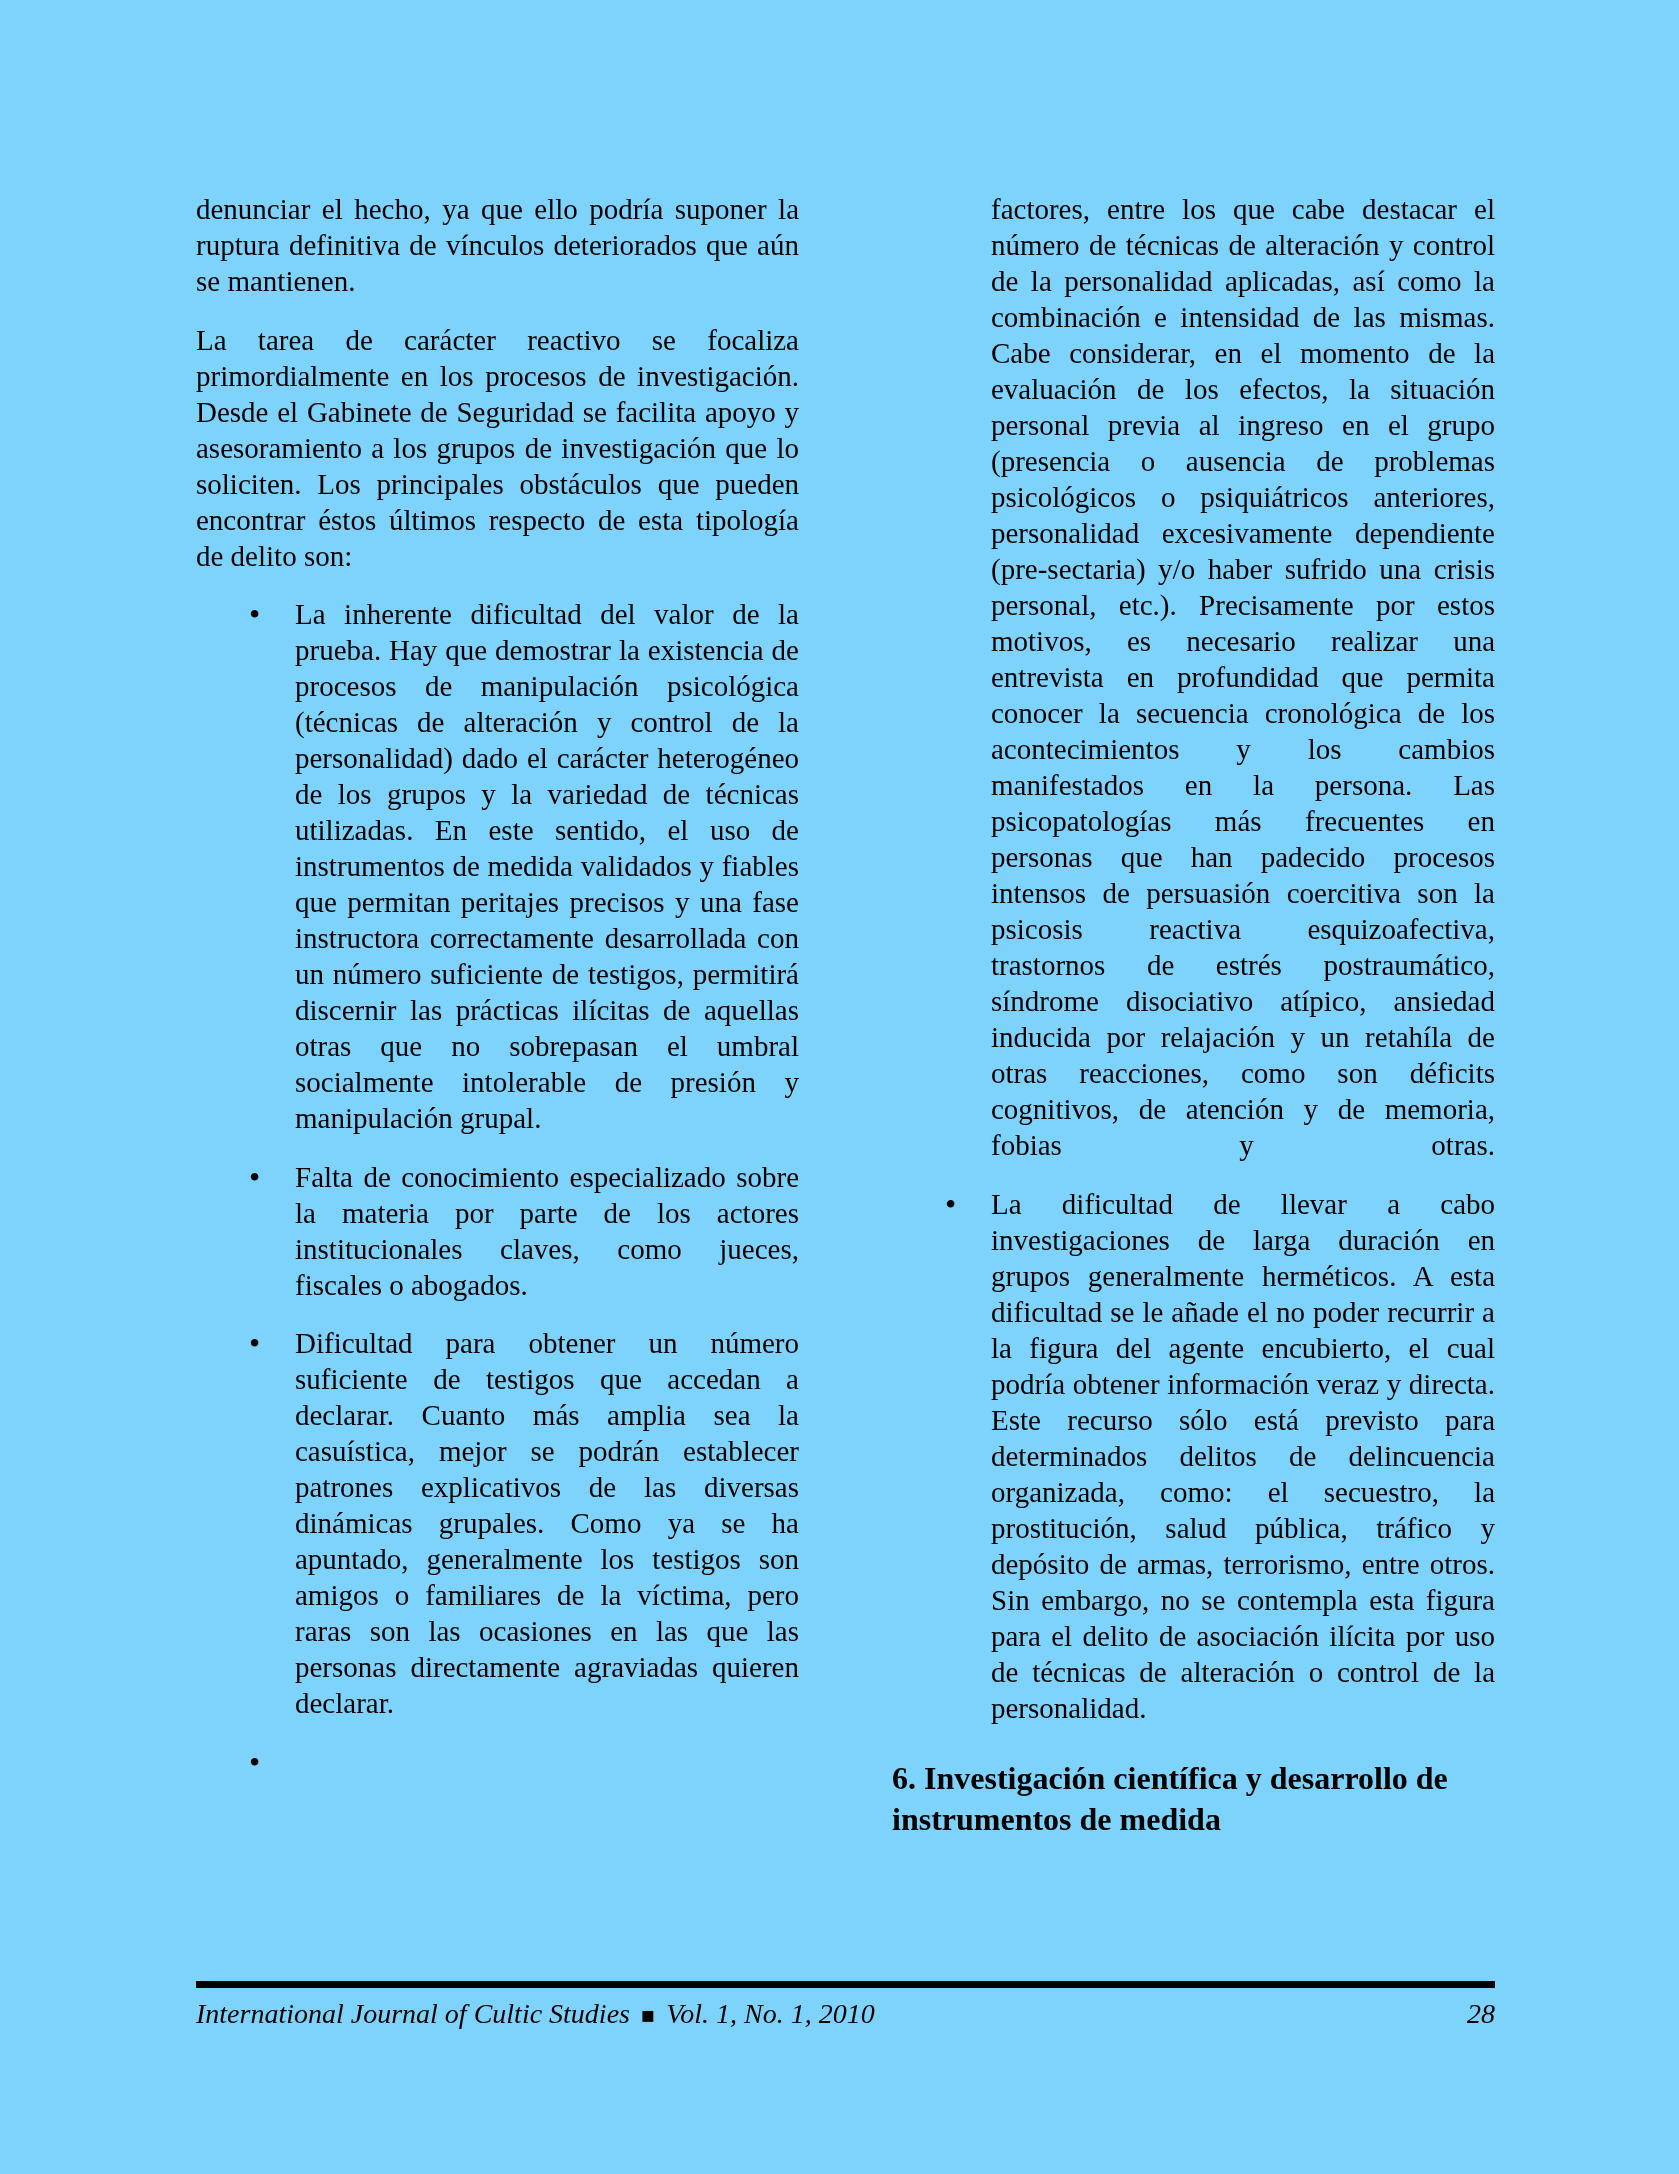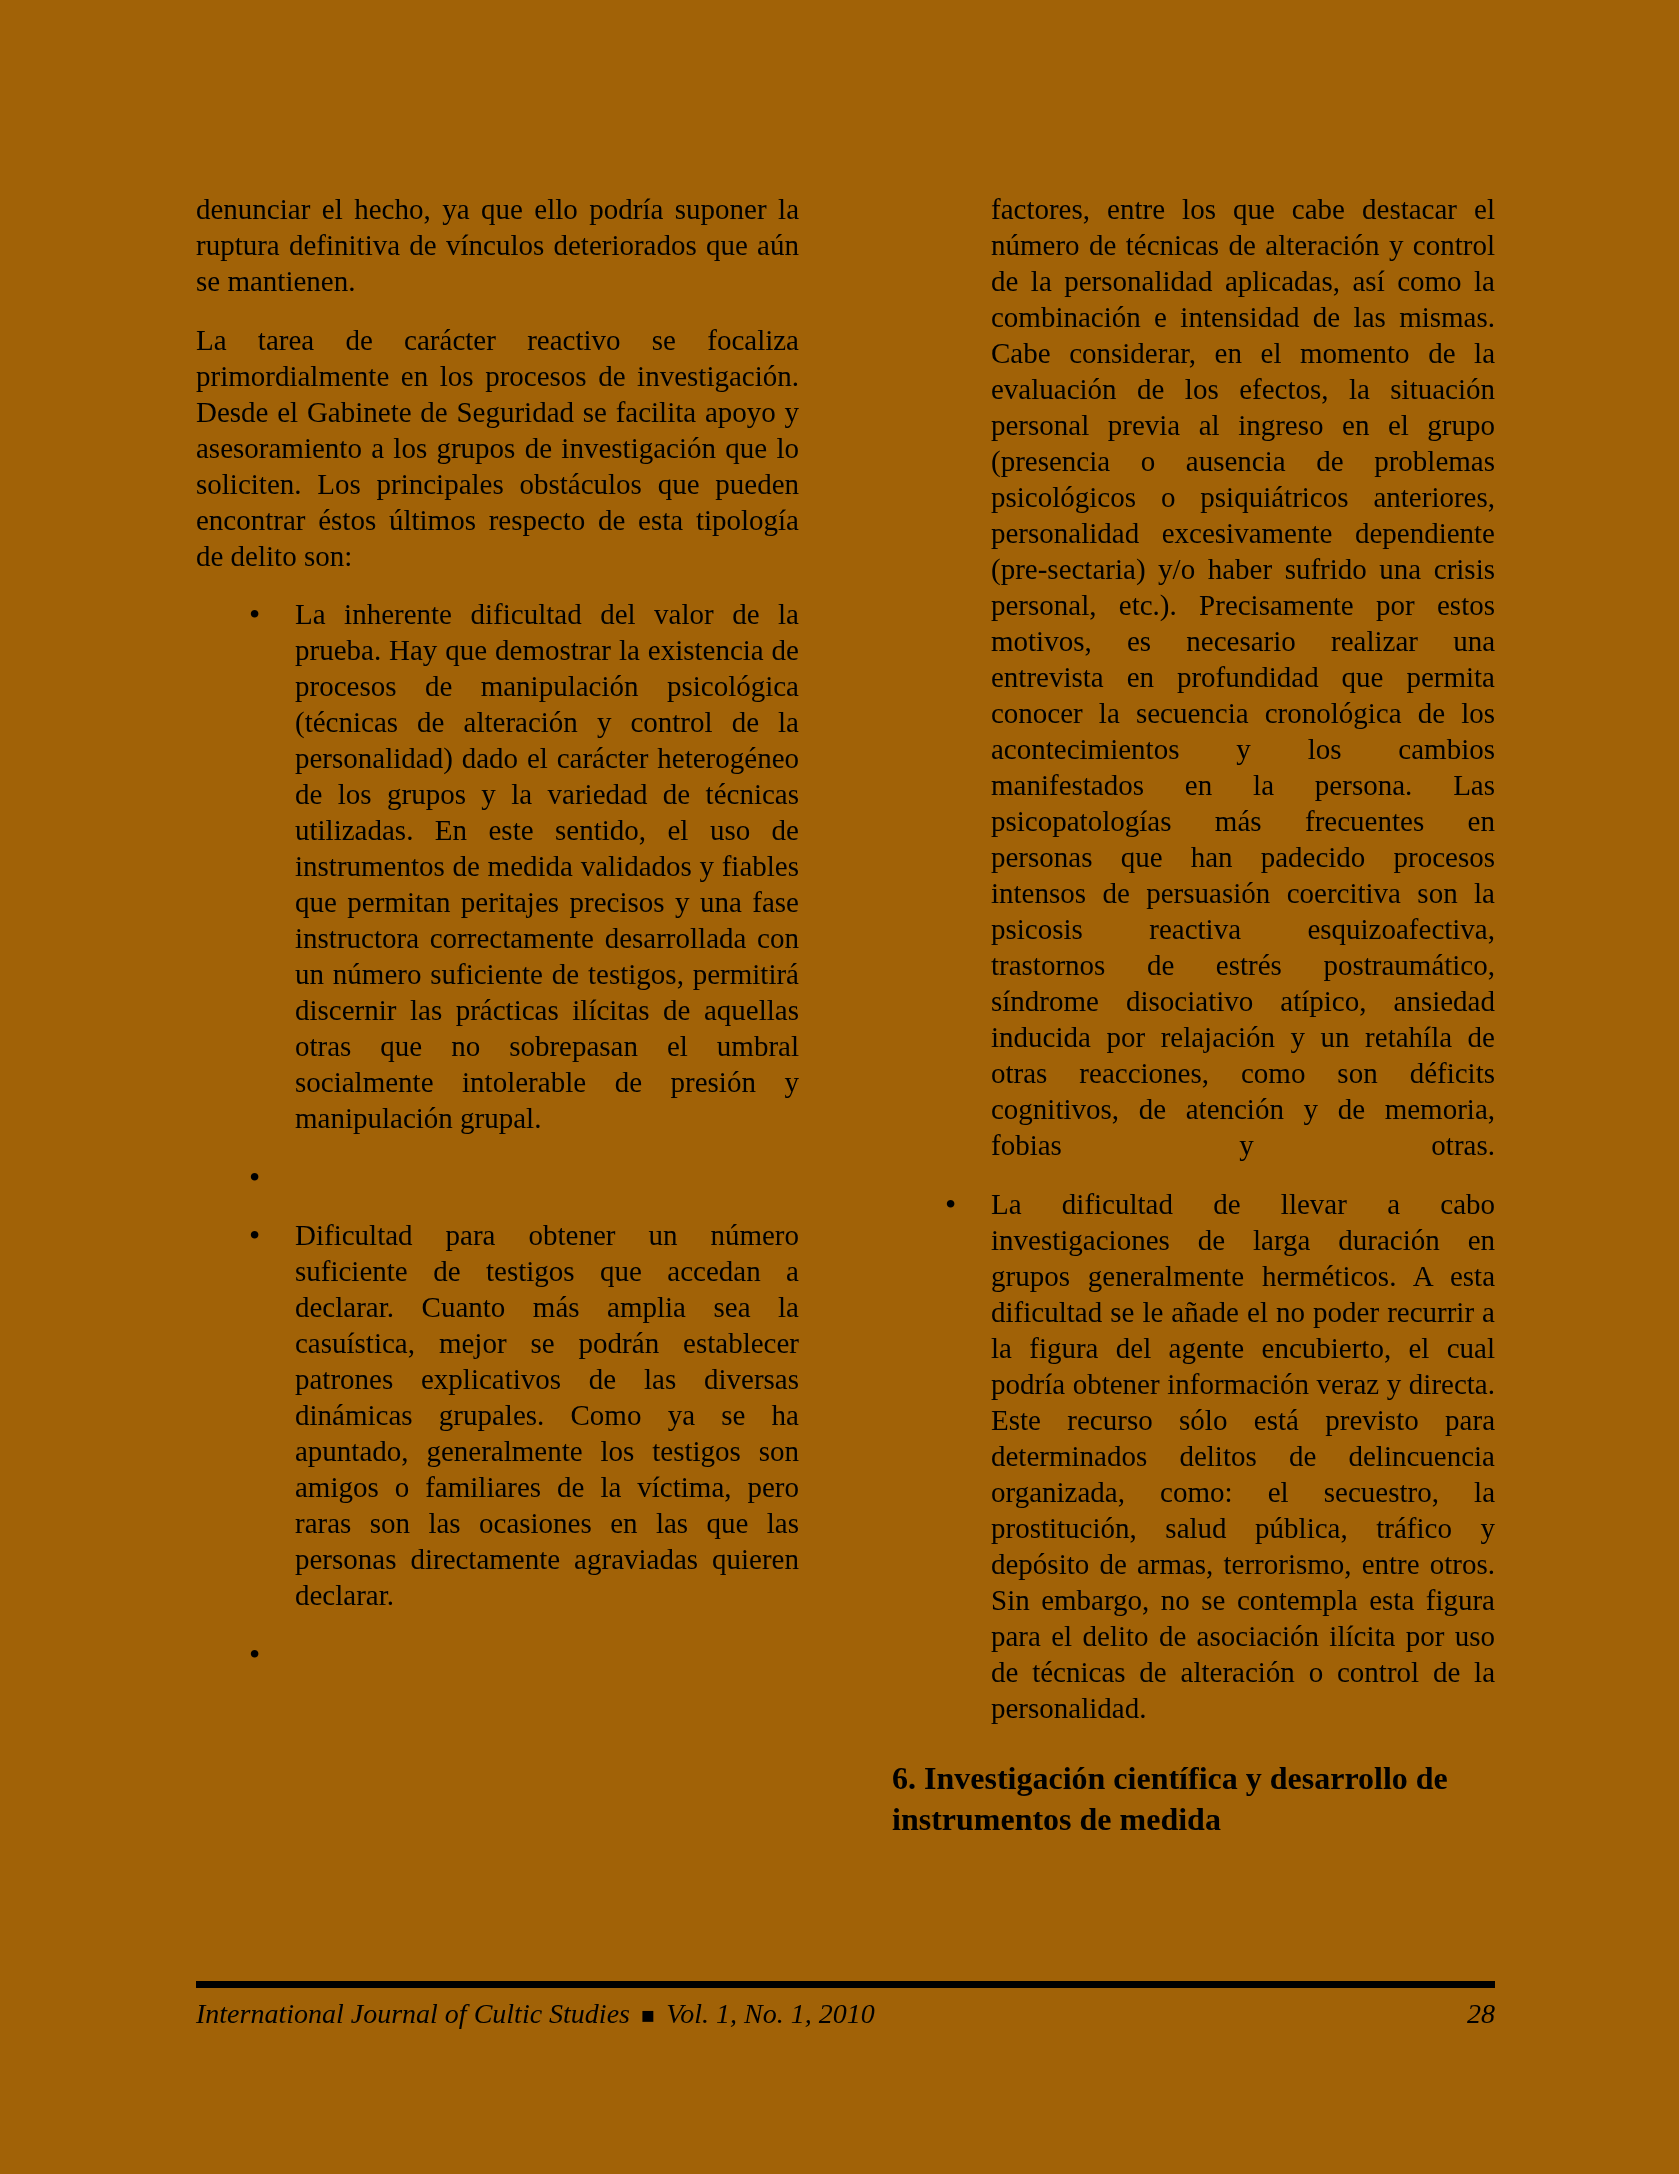--- a/index.html
+++ b/index.html
@@ -1,20 +1,20 @@
 <!DOCTYPE html>
 <html lang="es" style="font-size:15px"><head>
 <meta charset="utf-8">
 <style>
   html, body { margin: 0; padding: 0; background: #ffffff; }
   .page {
     position: relative;
     width: 1680px;
     height: 2174px;
-    background: #a16207;
+    background: #7dd3fc;
     color: #000000;
     font-family: "Liberation Serif", "DejaVu Serif", serif;
     font-size: 29px;
     line-height: 36px;
     overflow: hidden;
   }
   .columns {
     position: absolute;
     top: 191px;
     left: 196px;
@@ -90,20 +90,21 @@
 
       <p class="para">La tarea de carácter reactivo se focaliza primordialmente en los procesos de investigación. Desde el Gabinete de Seguridad se facilita apoyo y asesoramiento a los grupos de investigación que lo soliciten. Los principales obstáculos que pueden encontrar éstos últimos respecto de esta tipología de delito son:</p>
 
       <div>
         <div class="bullet">
           <span class="bullet-marker">•</span>
           <div class="bullet-text">La inherente dificultad del valor de la prueba. Hay que demostrar la existencia de procesos de manipulación psicológica (técnicas de alteración y control de la personalidad) dado el carácter heterogéneo de los grupos y la variedad de técnicas utilizadas. En este sentido, el uso de instrumentos de medida validados y fiables que permitan peritajes precisos y una fase instructora correctamente desarrollada con un número suficiente de testigos, permitirá discernir las prácticas ilícitas de aquellas otras que no sobrepasan el umbral socialmente intolerable de presión y manipulación grupal.</div>
         </div>
         <div class="bullet">
           <span class="bullet-marker">•</span>
+          <div class="bullet-text">Falta de conocimiento especializado sobre la materia por parte de los actores institucionales claves, como jueces, fiscales o abogados.</div>
         </div>
         <div class="bullet">
           <span class="bullet-marker">•</span>
           <div class="bullet-text">Dificultad para obtener un número suficiente de testigos que accedan a declarar. Cuanto más amplia sea la casuística, mejor se podrán establecer patrones explicativos de las diversas dinámicas grupales. Como ya se ha apuntado, generalmente los testigos son amigos o familiares de la víctima, pero raras son las ocasiones en las que las personas directamente agraviadas quieren declarar.</div>
         </div>
         <div class="bullet">
           <span class="bullet-marker">•</span>
         </div>
       </div>
     </div>

